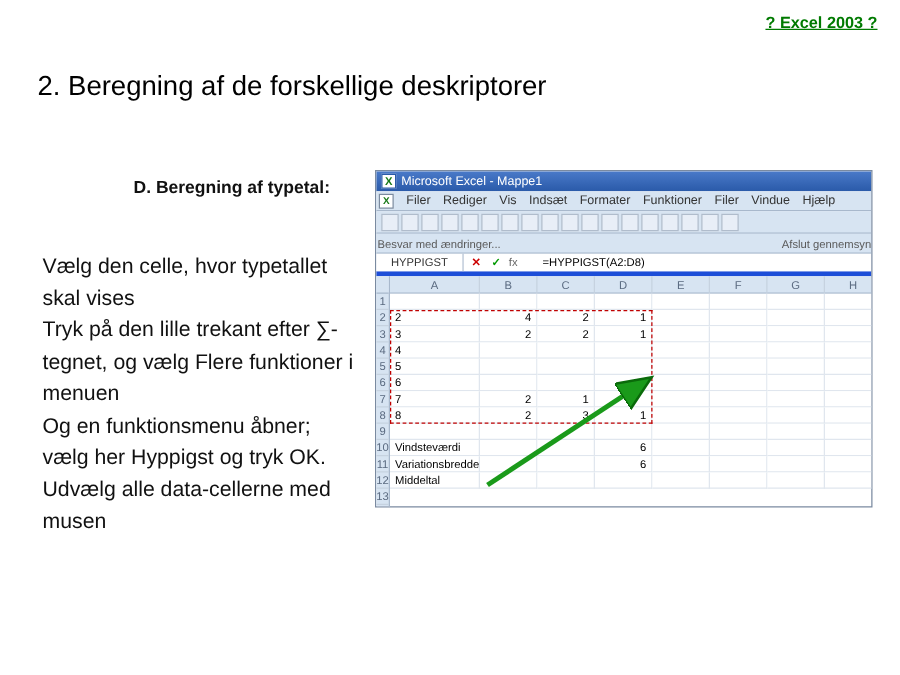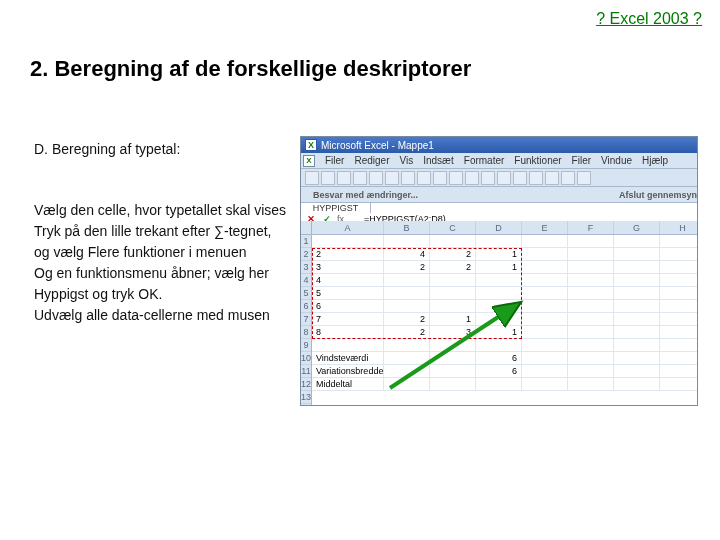--- a/index.html
+++ b/index.html
@@ -9,49 +9,50 @@
     background: #fff;
     font-family: Verdana, Arial, sans-serif;
     position: relative;
     overflow: hidden;
   }
   .top-link {
     position: absolute;
     top: 10px;
     right: 18px;
     color: #007a00;
-    font-weight: normal;
-    font-size: 16px;
+    font-weight: bold;
+    font-size: 13px;
     text-decoration: underline;
     cursor: pointer;
   }
   .section-title {
     position: absolute;
     top: 56px;
     left: 30px;
     font-size: 22px;
-    font-weight: bold;
+    font-weight: normal;
     color: #000;
   }
   .subheading {
     position: absolute;
     top: 140px;
     left: 34px;
     width: 230px;
     font-size: 14px;
-    font-weight: normal;
+    font-weight: bold;
     color: #111;
     line-height: 1.35;
+    text-align: right;
   }
   .body-text {
     position: absolute;
     top: 200px;
     left: 34px;
     width: 256px;
-    font-size: 14px;
+    font-size: 17px;
     color: #111;
     line-height: 1.5;
   }
   
   .excel {
     position: absolute;
     top: 136px;
     left: 300px;
     width: 398px;
     height: 270px;
@@ -112,31 +113,29 @@
     width: 14px; height: 14px;
     border: 1px solid #b0bccc;
     background: #e8eef7;
   }
   .toolbar2 {
     height: 16px;
     background: #d7e4f2;
     border-bottom: 1px solid #a8b8cc;
     display: flex;
     align-items: center;
-    padding-left: 12px;
+    padding-left: 1px;
     gap: 6px;
     color: #5a5a5a;
     font-size: 9px;
-    font-weight: bold;
   }
   .formula-bar {
     display: flex;
     height: 18px;
     border-bottom: 4px solid #1d4ed8;
-    flex-direction: column;
   }
   .namebox {
     width: 70px;
     border-right: 1px solid #a8b8cc;
     display: flex;
     align-items: center;
     justify-content: center;
     font-size: 9px;
     background: #fff;
     color: #333;

